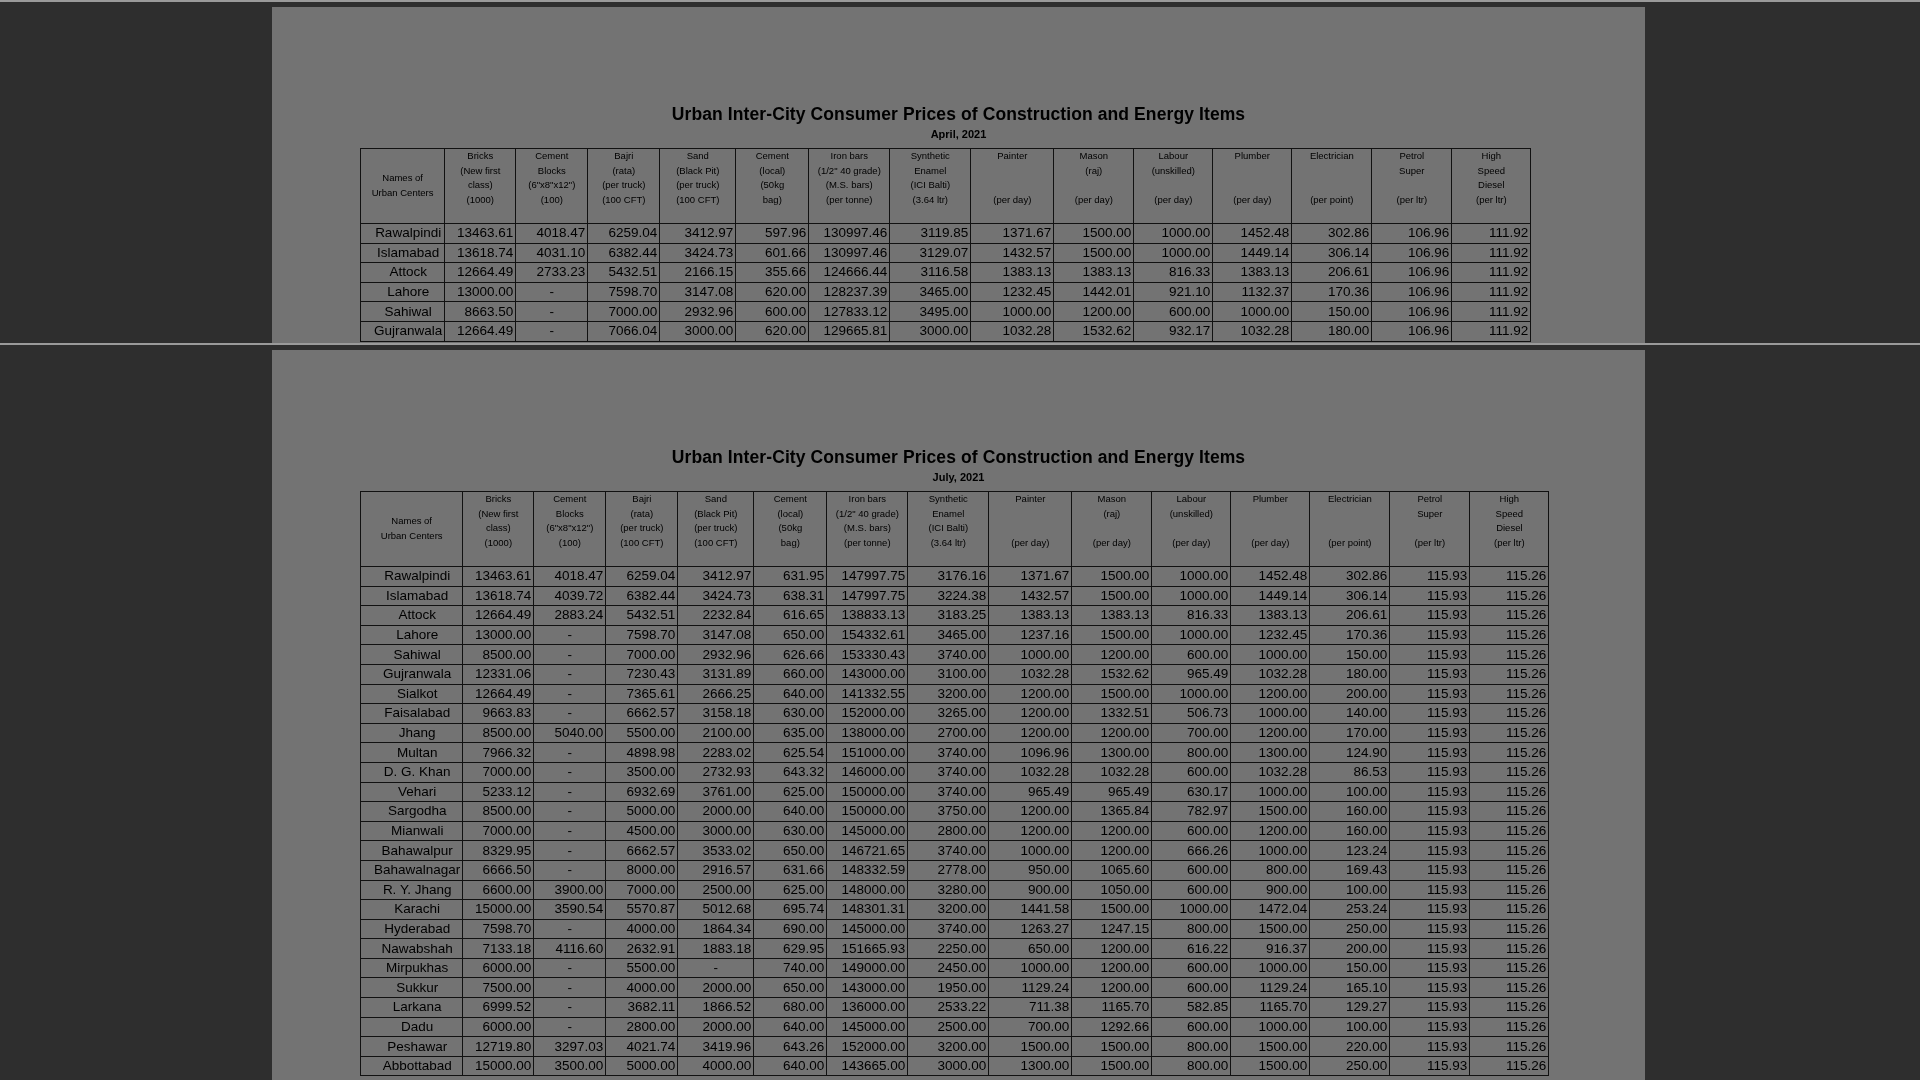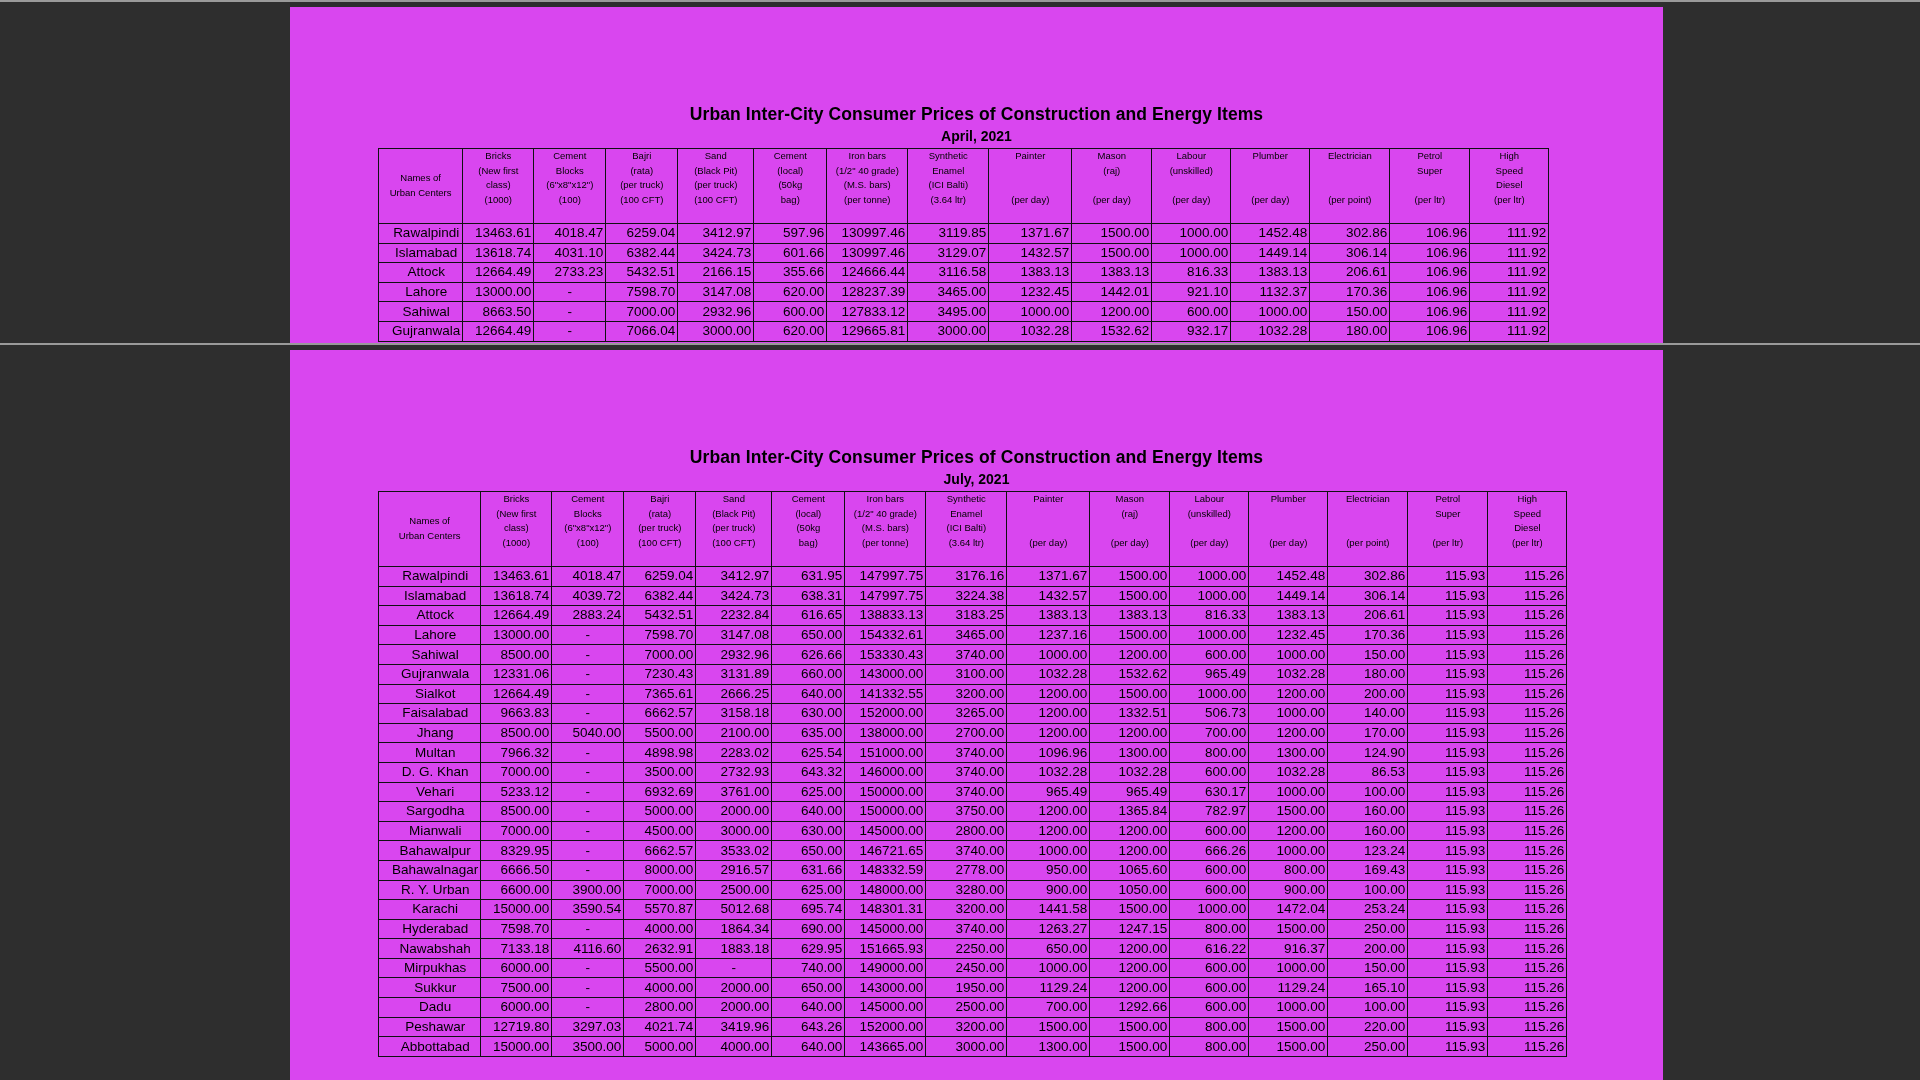--- a/index.html
+++ b/index.html
@@ -1,25 +1,25 @@
 <!DOCTYPE html>
 <html><head>
 <meta charset="utf-8">
 <style>
   html, body { margin:0; padding:0; }
   body { width:1920px; height:1080px; background:#2e2e2e; overflow:hidden; position:relative;
          font-family:"Liberation Sans", "DejaVu Sans", sans-serif; }
   .topstrip { position:absolute; left:0; top:0; width:1920px; height:2px; background:#9a9a9a; }
-  .page { position:absolute; left:290px; width:1373px; background:#d946ef; overflow:hidden; }
+  .page { position:absolute; left:272px; width:1373px; background:#737373; overflow:hidden; }
   #page1 { top:7px; height:336px; }
   #page2 { top:350px; height:730px; }
   .sep { position:absolute; left:0; width:1920px; height:2px; background:#9a9a9a; top:343px; }
   .title { position:absolute; left:0; width:100%; text-align:center; font-weight:bold; color:#000;
            font-size:17.5px; letter-spacing:0.1px; }
-  .subtitle { position:absolute; left:0; width:100%; text-align:center; font-weight:bold; color:#000; font-size:14px; }
+  .subtitle { position:absolute; left:0; width:100%; text-align:center; font-weight:bold; color:#000; font-size:11px; }
   table.prices { position:absolute; left:88px; border-collapse:collapse; table-layout:fixed; color:#000; }
   table.prices th, table.prices td { border:1.5px solid #111; padding:0 2px; overflow:hidden; white-space:nowrap; }
   table.prices th { font-weight:normal; font-size:9.5px; line-height:14.6px; height:74px; vertical-align:top; text-align:center; }
   table.prices td { font-size:13.5px; height:18.6px; line-height:18px; text-align:right; padding-right:2px; }
   table.prices td.city { text-align:center; padding-left:13px; text-overflow:clip; }
   table.prices td.dash { text-align:center; }
   .hdr-line { display:block; }
 </style>
 </head>
 <body>
@@ -628,21 +628,21 @@
           <td>2778.00</td>
           <td>950.00</td>
           <td>1065.60</td>
           <td>600.00</td>
           <td>800.00</td>
           <td>169.43</td>
           <td>115.93</td>
           <td>115.26</td>
         </tr>
         <tr>
-          <td class="city">R. Y. Urban</td>
+          <td class="city">R. Y. Jhang</td>
           <td>6600.00</td>
           <td>3900.00</td>
           <td>7000.00</td>
           <td>2500.00</td>
           <td>625.00</td>
           <td>148000.00</td>
           <td>3280.00</td>
           <td>900.00</td>
           <td>1050.00</td>
           <td>600.00</td>
@@ -730,20 +730,37 @@
           <td>1950.00</td>
           <td>1129.24</td>
           <td>1200.00</td>
           <td>600.00</td>
           <td>1129.24</td>
           <td>165.10</td>
           <td>115.93</td>
           <td>115.26</td>
         </tr>
         <tr>
+          <td class="city">Larkana</td>
+          <td>6999.52</td>
+          <td class="dash">-</td>
+          <td>3682.11</td>
+          <td>1866.52</td>
+          <td>680.00</td>
+          <td>136000.00</td>
+          <td>2533.22</td>
+          <td>711.38</td>
+          <td>1165.70</td>
+          <td>582.85</td>
+          <td>1165.70</td>
+          <td>129.27</td>
+          <td>115.93</td>
+          <td>115.26</td>
+        </tr>
+        <tr>
           <td class="city">Dadu</td>
           <td>6000.00</td>
           <td class="dash">-</td>
           <td>2800.00</td>
           <td>2000.00</td>
           <td>640.00</td>
           <td>145000.00</td>
           <td>2500.00</td>
           <td>700.00</td>
           <td>1292.66</td>

